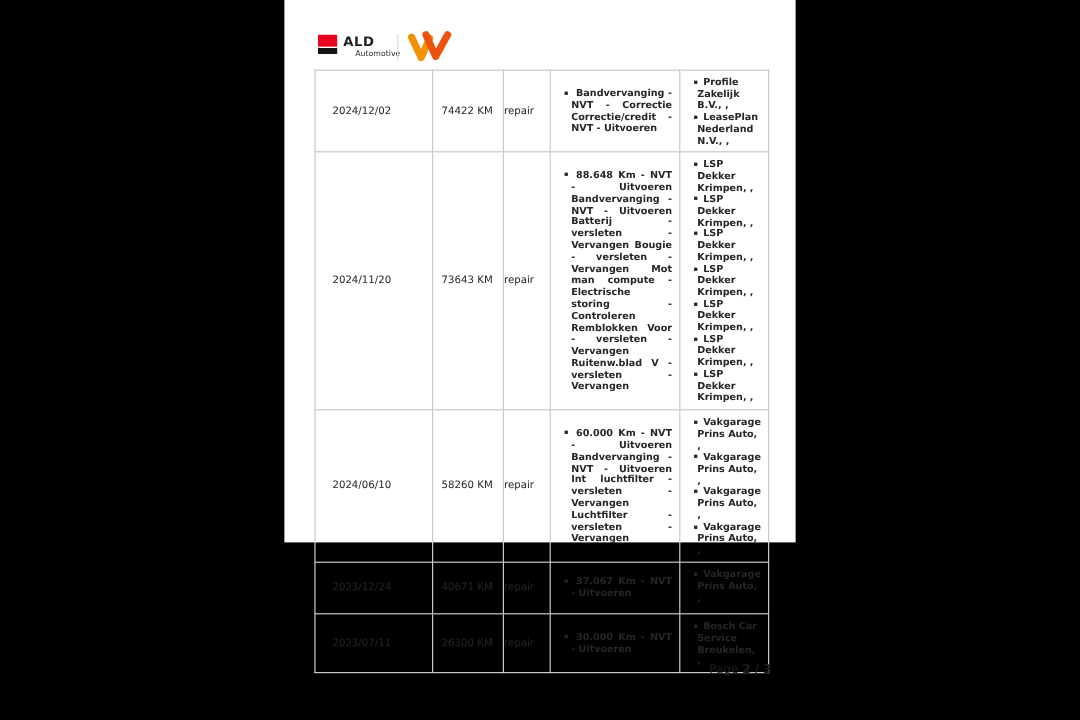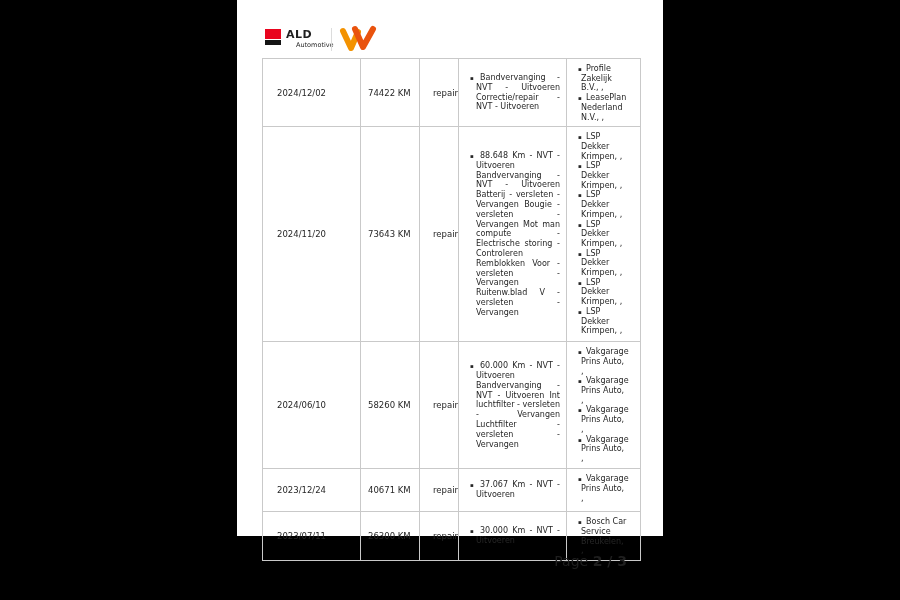--- a/index.html
+++ b/index.html
@@ -1,20 +1,20 @@
 <!DOCTYPE html>
 <html><head>
 <meta charset="utf-8">
 <style>
   * { margin: 0; padding: 0; box-sizing: border-box; }
   html, body { width: 900px; height: 600px; overflow: hidden; }
   body { background: #000; font-family: "DejaVu Sans", sans-serif; color: #262626; }
 
   .page {
-    position: absolute; left: 237px; top: 0; width: 426px; height: 536px;
+    position: absolute; left: 237px; top: 0; width: 426px; height: 452px;
     background: #fff;
   }
 
   
   .ald-mark { position: absolute; left: 28px; top: 29px; width: 16px; height: 16px; }
   .ald-mark .red   { width: 16px; height: 10px; }
   .ald-mark .gap   { width: 16px; height: 1px; background: #fff; }
   .ald-mark .black { width: 16px; height: 5px; background: #141414; }
   .ald-text { position: absolute; left: 49px; top: 29px; line-height: 1; }
   .ald-text .name { font-size: 11px; font-weight: bold; color: #1f1f1f; letter-spacing: 0.5px; }
@@ -32,40 +32,40 @@
     font-size: 8.5px; color: #262626;
   }
   tr.row-0 td { height: 67px; }
   tr.row-1 td { height: 215px; }
   tr.row-2 td { height: 127px; }
   tr.row-3 td { height: 43px; }
   tr.row-4 td { height: 38px; }
 
   td.c-date { padding-left: 14px; }
   td.c-km   { padding-left: 7px; }
-  td.c-type { text-align: right; }
+  td.c-type { text-align: left; }
 
   td.c-desc   { padding: 5px 6px; }
   td.c-garage { padding: 5px 4px 4px 5px; vertical-align: top; }
 
   .maint-table ul { list-style: none; margin: 0; padding: 0; }
   .maint-table li {
-    position: relative; font-size: 8px; line-height: 9.8px; color: #262626;
+    position: relative; font-size: 8px; line-height: 9.8px; color: #262626; font-weight: bold;
   }
   .maint-table li::before {
     content: "\25AA"; position: absolute; left: 1px; top: 1px;
     font-size: 5.5px; color: #262626;
   }
   td.c-desc li   { padding-left: 11px; text-indent: 4px; text-align: justify; }
   td.c-garage li { padding-left: 9px;  text-indent: 5px; white-space: pre-line; line-height: 9.7px; }
 
   
   .footer {
-    position: absolute; right: 36px; top: 553px;
-    font-size: 14px; color: #1f1f1f;
+    position: absolute; right: 20px; top: 553px;
+    font-size: 10px; color: #1f1f1f;
   }
   .footer .num { font-weight: bold; }
 </style>
 </head>
 <body>
 
 <div class="page">
 
   <div class="ald-mark">
     <div class="red" style="background-color: rgb(233, 4, 30);"></div>
@@ -90,21 +90,21 @@
       <col style="width:108px">
         <col style="width:74px">
     </colgroup>
     <tbody>
         <tr class="row-0">
       <td class="c-date">2024/12/02</td>
       <td class="c-km">74422 KM</td>
       <td class="c-type">repair</td>
       <td class="c-desc">
         <ul>
-              <li>Bandvervanging - NVT - Uitvoeren Correctie/repair - NVT - Uitvoeren</li>
+              <li>Bandvervanging - NVT - Correctie Correctie/credit - NVT - Uitvoeren</li>
             </ul>
       </td>
       <td class="c-garage">
         <ul>
               <li>Profile
 Zakelijk
 B.V., ,</li>
               <li>LeasePlan
 Nederland
 N.V., ,</li>

